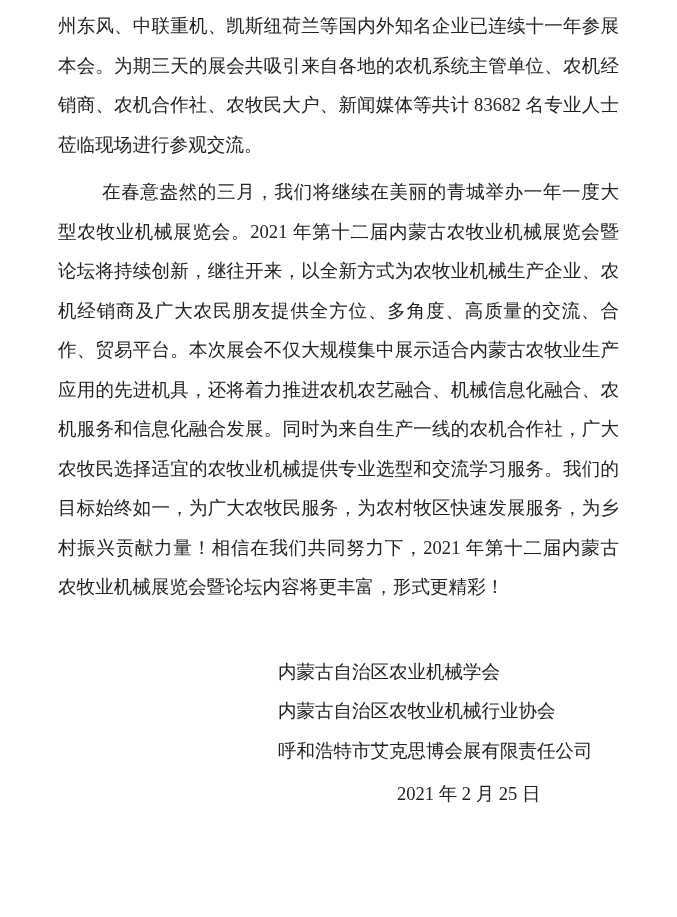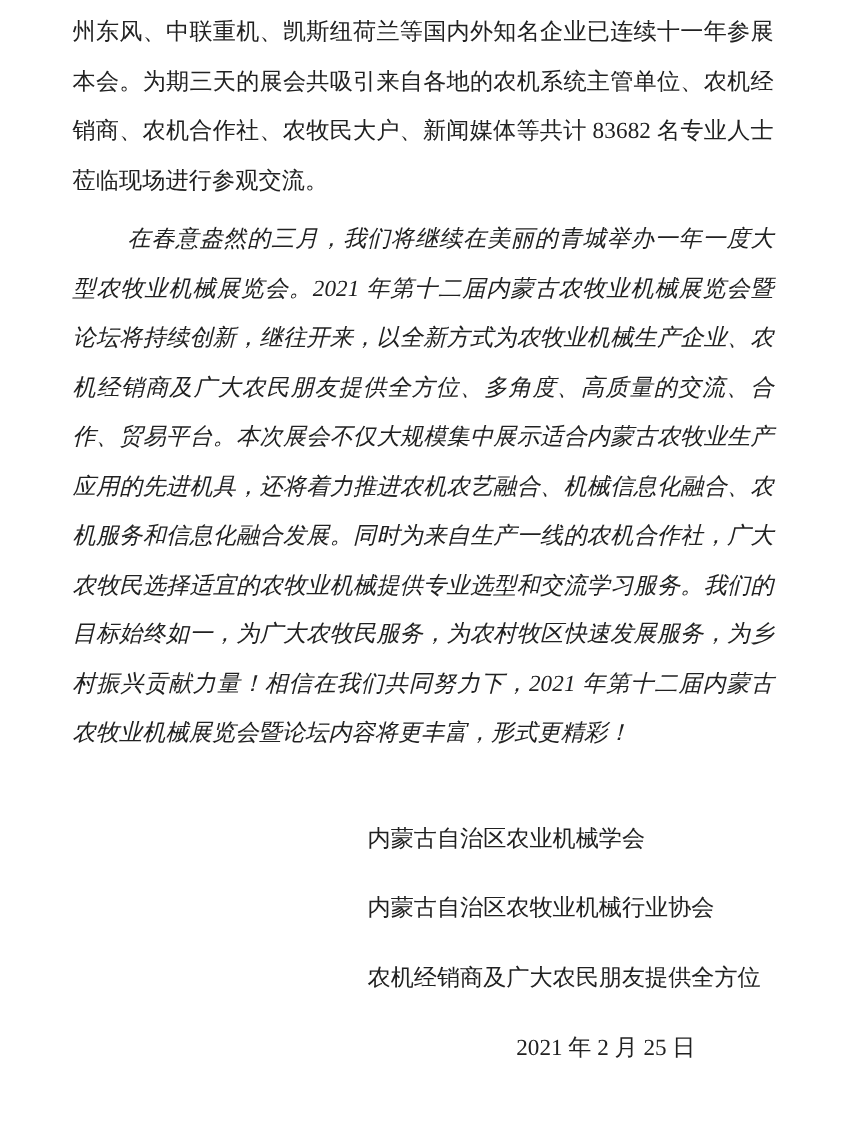--- a/index.html
+++ b/index.html
@@ -25,31 +25,30 @@
     margin: 0;
     font-size: 18.5px;
     line-height: 39.5px;
     text-align: justify;
     text-justify: inter-character;
     letter-spacing: 0.1px;
   }
   .para-indent {
     margin-top: 8px;
     text-indent: 44px;
-    font-style: italic;
   }
   .para-attach {
     text-align: left;
   }
   .sig-block {
     margin-top: 45px;
     padding-left: 220px;
   }
   .sig-line {
-    margin: 16px;
+    margin: 0;
     font-size: 18.5px;
     line-height: 39.75px;
     text-align: left;
     white-space: nowrap;
   }
   .date-line {
     padding-left: 119px;
     margin-top: 3px;
   }
 </style>
@@ -59,17 +58,17 @@
 <div class="page">
 
   <p class="para">州东风、中联重机、凯斯纽荷兰等国内外知名企业已连续十一年参展本会。为期三天的展会共吸引来自各地的农机系统主管单位、农机经销商、农机合作社、农牧民大户、新闻媒体等共计 83682 名专业人士莅临现场进行参观交流。</p>
 
   <p class="para para-indent">在春意盎然的三月，我们将继续在美丽的青城举办一年一度大型农牧业机械展览会。2021 年第十二届内蒙古农牧业机械展览会暨论坛将持续创新，继往开来，以全新方式为农牧业机械生产企业、农机经销商及广大农民朋友提供全方位、多角度、高质量的交流、合作、贸易平台。本次展会不仅大规模集中展示适合内蒙古农牧业生产应用的先进机具，还将着力推进农机农艺融合、机械信息化融合、农机服务和信息化融合发展。同时为来自生产一线的农机合作社，广大农牧民选择适宜的农牧业机械提供专业选型和交流学习服务。我们的目标始终如一，为广大农牧民服务，为农村牧区快速发展服务，为乡村振兴贡献力量！相信在我们共同努力下，2021 年第十二届内蒙古农牧业机械展览会暨论坛内容将更丰富，形式更精彩！</p>
 
 
   <div class="sig-block">
     <p class="sig-line">内蒙古自治区农业机械学会</p>
     <p class="sig-line">内蒙古自治区农牧业机械行业协会</p>
-    <p class="sig-line">农机经销商及广大农民朋友提供全方位</p>
+    <p class="sig-line">呼和浩特市艾克思博会展有限责任公司</p>
     <p class="sig-line date-line">2021 年 2 月 25 日</p>
   </div>
 
 </div>
 
 </body></html>

